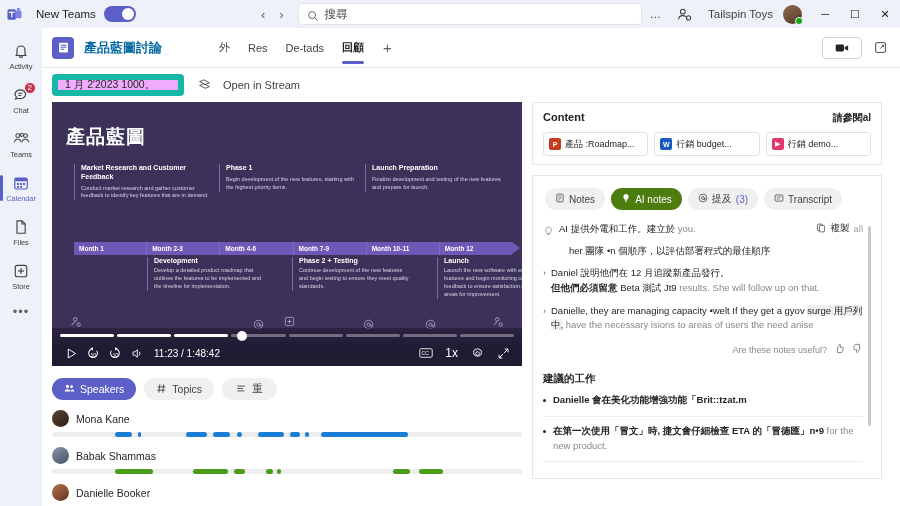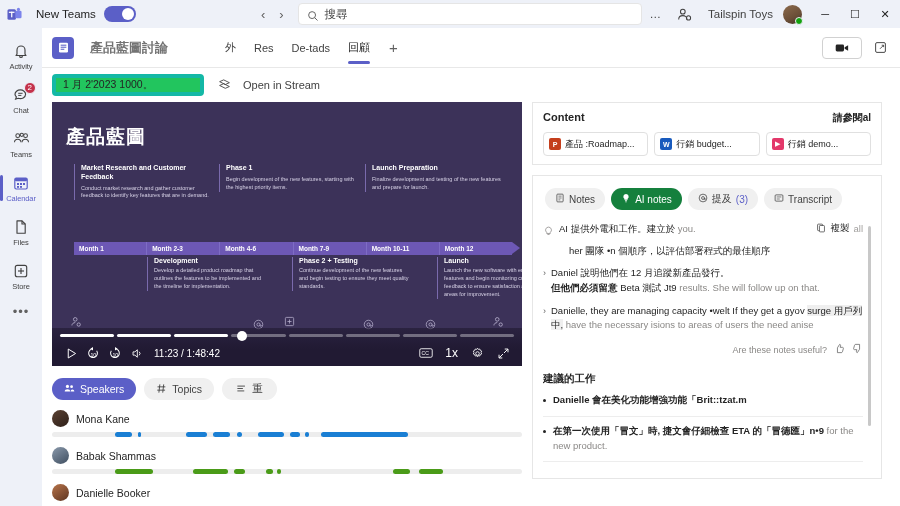--- a/index.html
+++ b/index.html
@@ -92,48 +92,48 @@
     background: #fff;
   }
   .chan-header {
     height: 40px; display: flex; align-items: center; padding: 0 10px;
     border-bottom: 1px solid #e8e8e8; position: relative;
   }
   .chan-icon {
     width: 22px; height: 22px; border-radius: 4px; background: #5b5fc7;
     display: flex; align-items: center; justify-content: center; flex: none;
   }
-  .chan-title { font-size: 13px; font-weight: bold; color: #737373; margin-left: 16px;
+  .chan-title { font-size: 13px; font-weight: bold; color: #0369a1; margin-left: 10px;
      white-space: nowrap; }
   .tabs { display: flex; align-items: center; margin-left: 48px; height: 40px; }
   .tab {
     font-size: 11px; color: #424242; padding: 0 9px; height: 40px;
     display: flex; align-items: center; cursor: pointer; position: relative;
     white-space: nowrap;
   }
-  .tab.active { font-weight: normal; color: #242424; text-align: right; }
+  .tab.active { font-weight: bold; color: #242424; text-align: right; }
   .tab.active::after {
     content: ""; position: absolute; bottom: 4px; left: 50%; transform: translateX(-50%);
     width: 22px; height: 2.5px; background: #5b5fc7; border-radius: 2px;
   }
   .tab-plus { font-size: 15px; color: #616161; padding: 0 10px; cursor: pointer; }
   .hdr-right { margin-left: auto; display: flex; align-items: center; gap: 8px; }
   .meet-btn {
     width: 40px; height: 22px; border: 1px solid #d1d1d1; border-radius: 4px;
     background: #fff; display: flex; align-items: center; justify-content: center;
     cursor: pointer;
   }
   .open-btn { width: 20px; height: 20px; display:flex; align-items:center;
      justify-content:center; cursor:pointer; color:#424242; }
 
   
   .subhdr { height: 34px; display: flex; align-items: center; padding: 0 10px; }
   .date-field {
-    width: 152px; height: 22px; border: 4px solid #14b8a6; border-radius: 4px;
-    background: #22c55e; display: flex; align-items: center; padding: 0 7px;
+    width: 132px; height: 22px; border: 6px solid #14b8a6; border-radius: 4px;
+    background: #f0abfc; display: flex; align-items: center; padding: 0 7px;
     font-size: 10.5px; color: #242424; cursor: pointer; white-space: nowrap;
     overflow: hidden;
   }
   .stream-link {
     margin-left: 14px; display: flex; align-items: center; gap: 12px;
     font-size: 11px; color: #424242; cursor: pointer;
   }
 
   
   .body-split { display: flex; height: 404px; padding: 0 0 0 10px; gap: 10px; }
@@ -246,21 +246,21 @@
   .fname { font-size: 9px; color: #242424; white-space: nowrap; overflow: hidden;
      text-overflow: ellipsis; }
 
   .notes-card { margin-top: 10px; height: 304px; display: flex; flex-direction: column; }
   .ntabs { display: flex; gap: 6px; padding: 4px 2px 6px 2px; }
   .ntab {
     height: 22px; border-radius: 12px; background: #f0f0f0; color: #424242;
     font-size: 10px; display: flex; align-items: center; gap: 4px;
     padding: 0 10px; cursor: pointer; white-space: nowrap;
   }
-  .ntab.active { background: #15803d; color: #fff; }
+  .ntab.active { background: #4d7c0f; color: #fff; }
   .ntab .cnt { color: #5b5fc7; }
   .nscroll { flex: 1; overflow: hidden; position: relative; padding-right: 8px; }
   .ai-line { display: flex; align-items: flex-start; gap: 5px; margin-top: 6px; }
   .ai-txt { font-size: 9.5px; color: #242424; line-height: 1.5; flex: 1; }
   .ai-txt .dim { color: #8a8886; }
   .copy { display: flex; align-items: center; gap: 4px; font-size: 9.5px;
      color: #242424; cursor: pointer; white-space: nowrap; }
   .copy .dim { color: #a19f9d; }
   .sub-line { font-size: 9.5px; color: #242424; margin: 3px 0 0 26px; line-height: 1.5; }
   .bullet-row { display: flex; gap: 5px; margin-top: 8px; }

